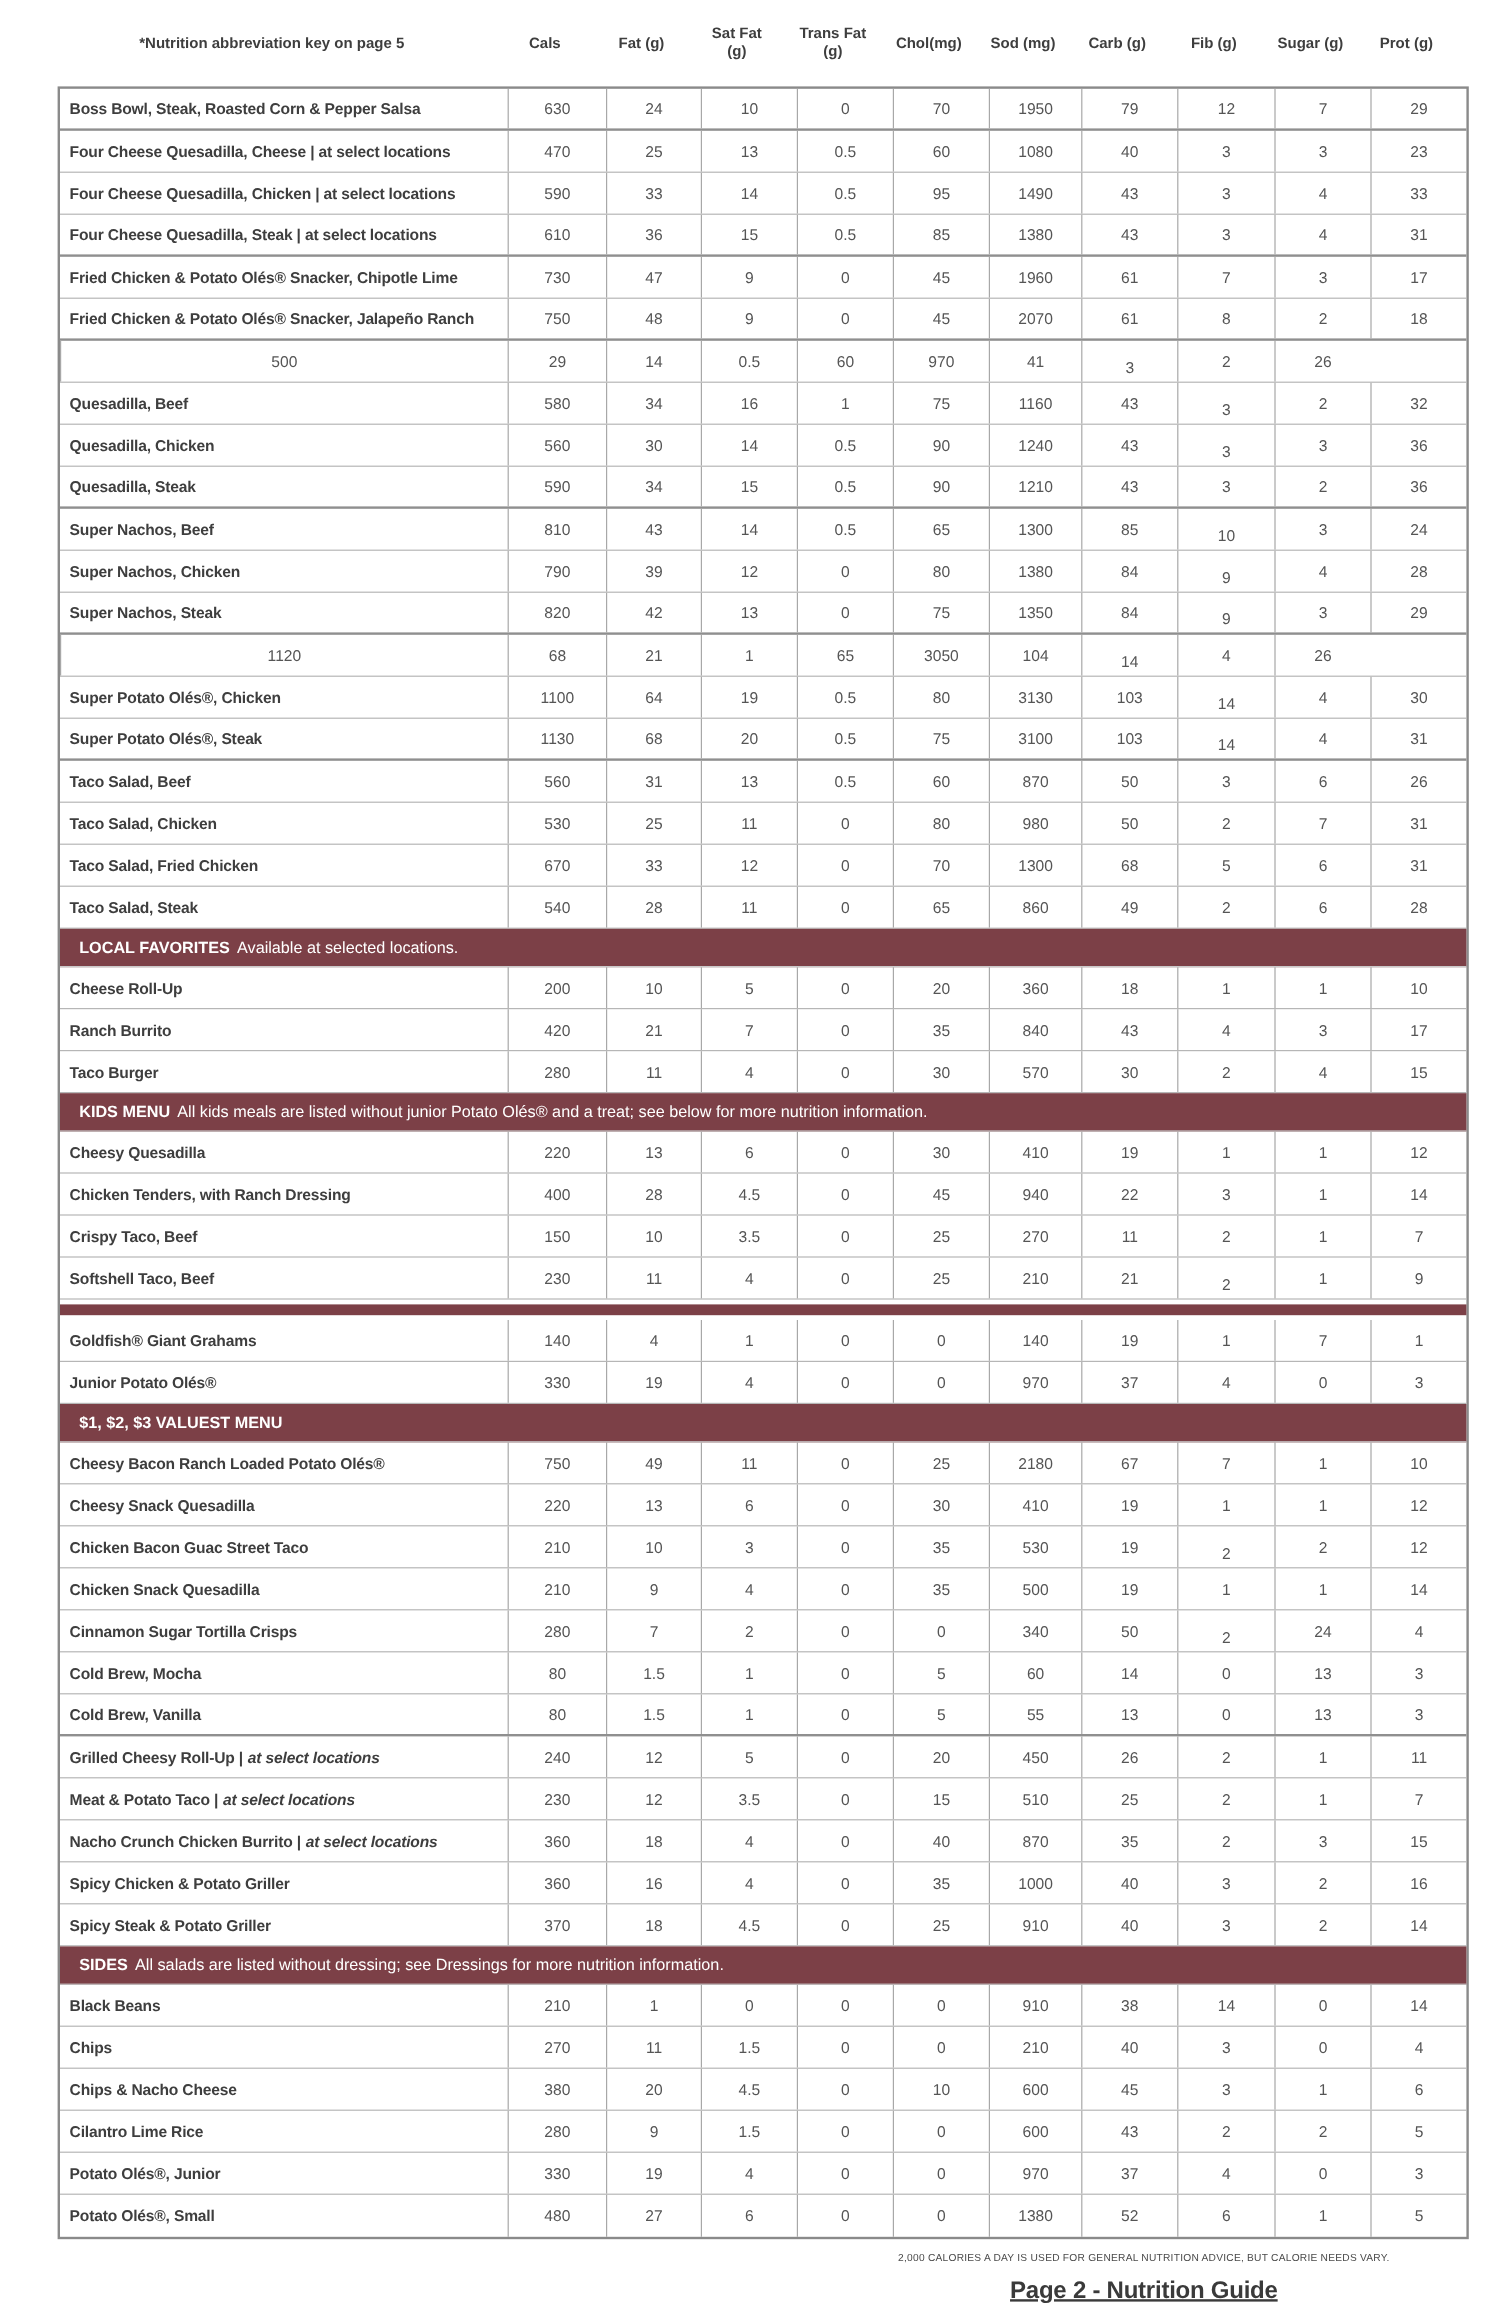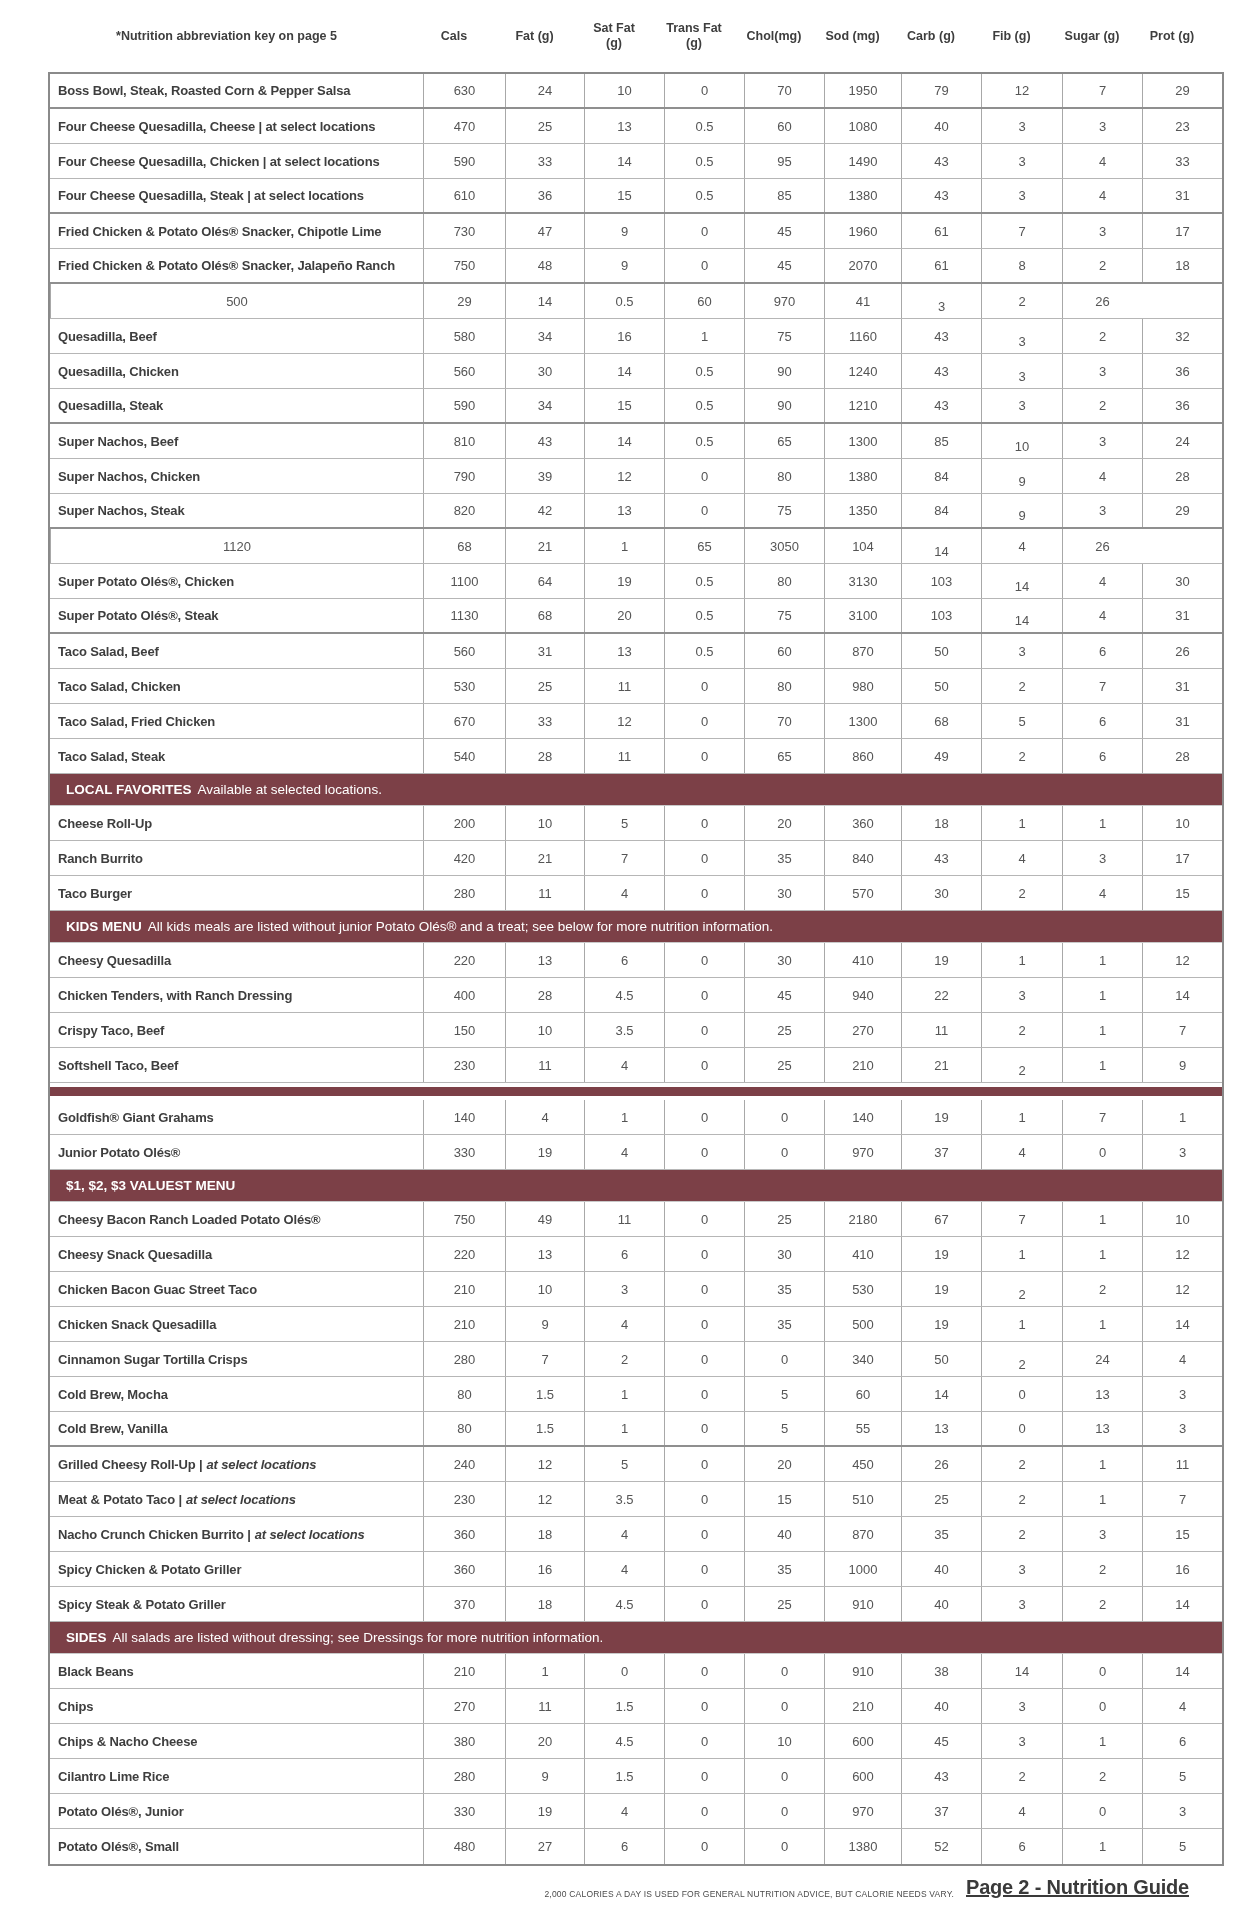--- a/index.html
+++ b/index.html
@@ -79,23 +79,24 @@
   .row-section .nte{ font-weight:normal; }
   .row-divider{
     height:9px;
     background:#7c4047;
     margin:4px 0;
   }
   
   .footer{
     position:absolute;
     top:1876px;
-    right:54px;
-    display:flex;align-items:flex-end;gap:12px;
+    right:85px;
+    display:flex;align-items:center;gap:12px;
     white-space:nowrap;
+    flex-direction:column;
   }
   .disclaimer{
     font-size:8.5px;
     color:#4a4a4a;
     letter-spacing:0.2px;
   }
   .pagelabel{
     font-size:20px;
     font-weight:bold;
     color:#3a3a3a;

